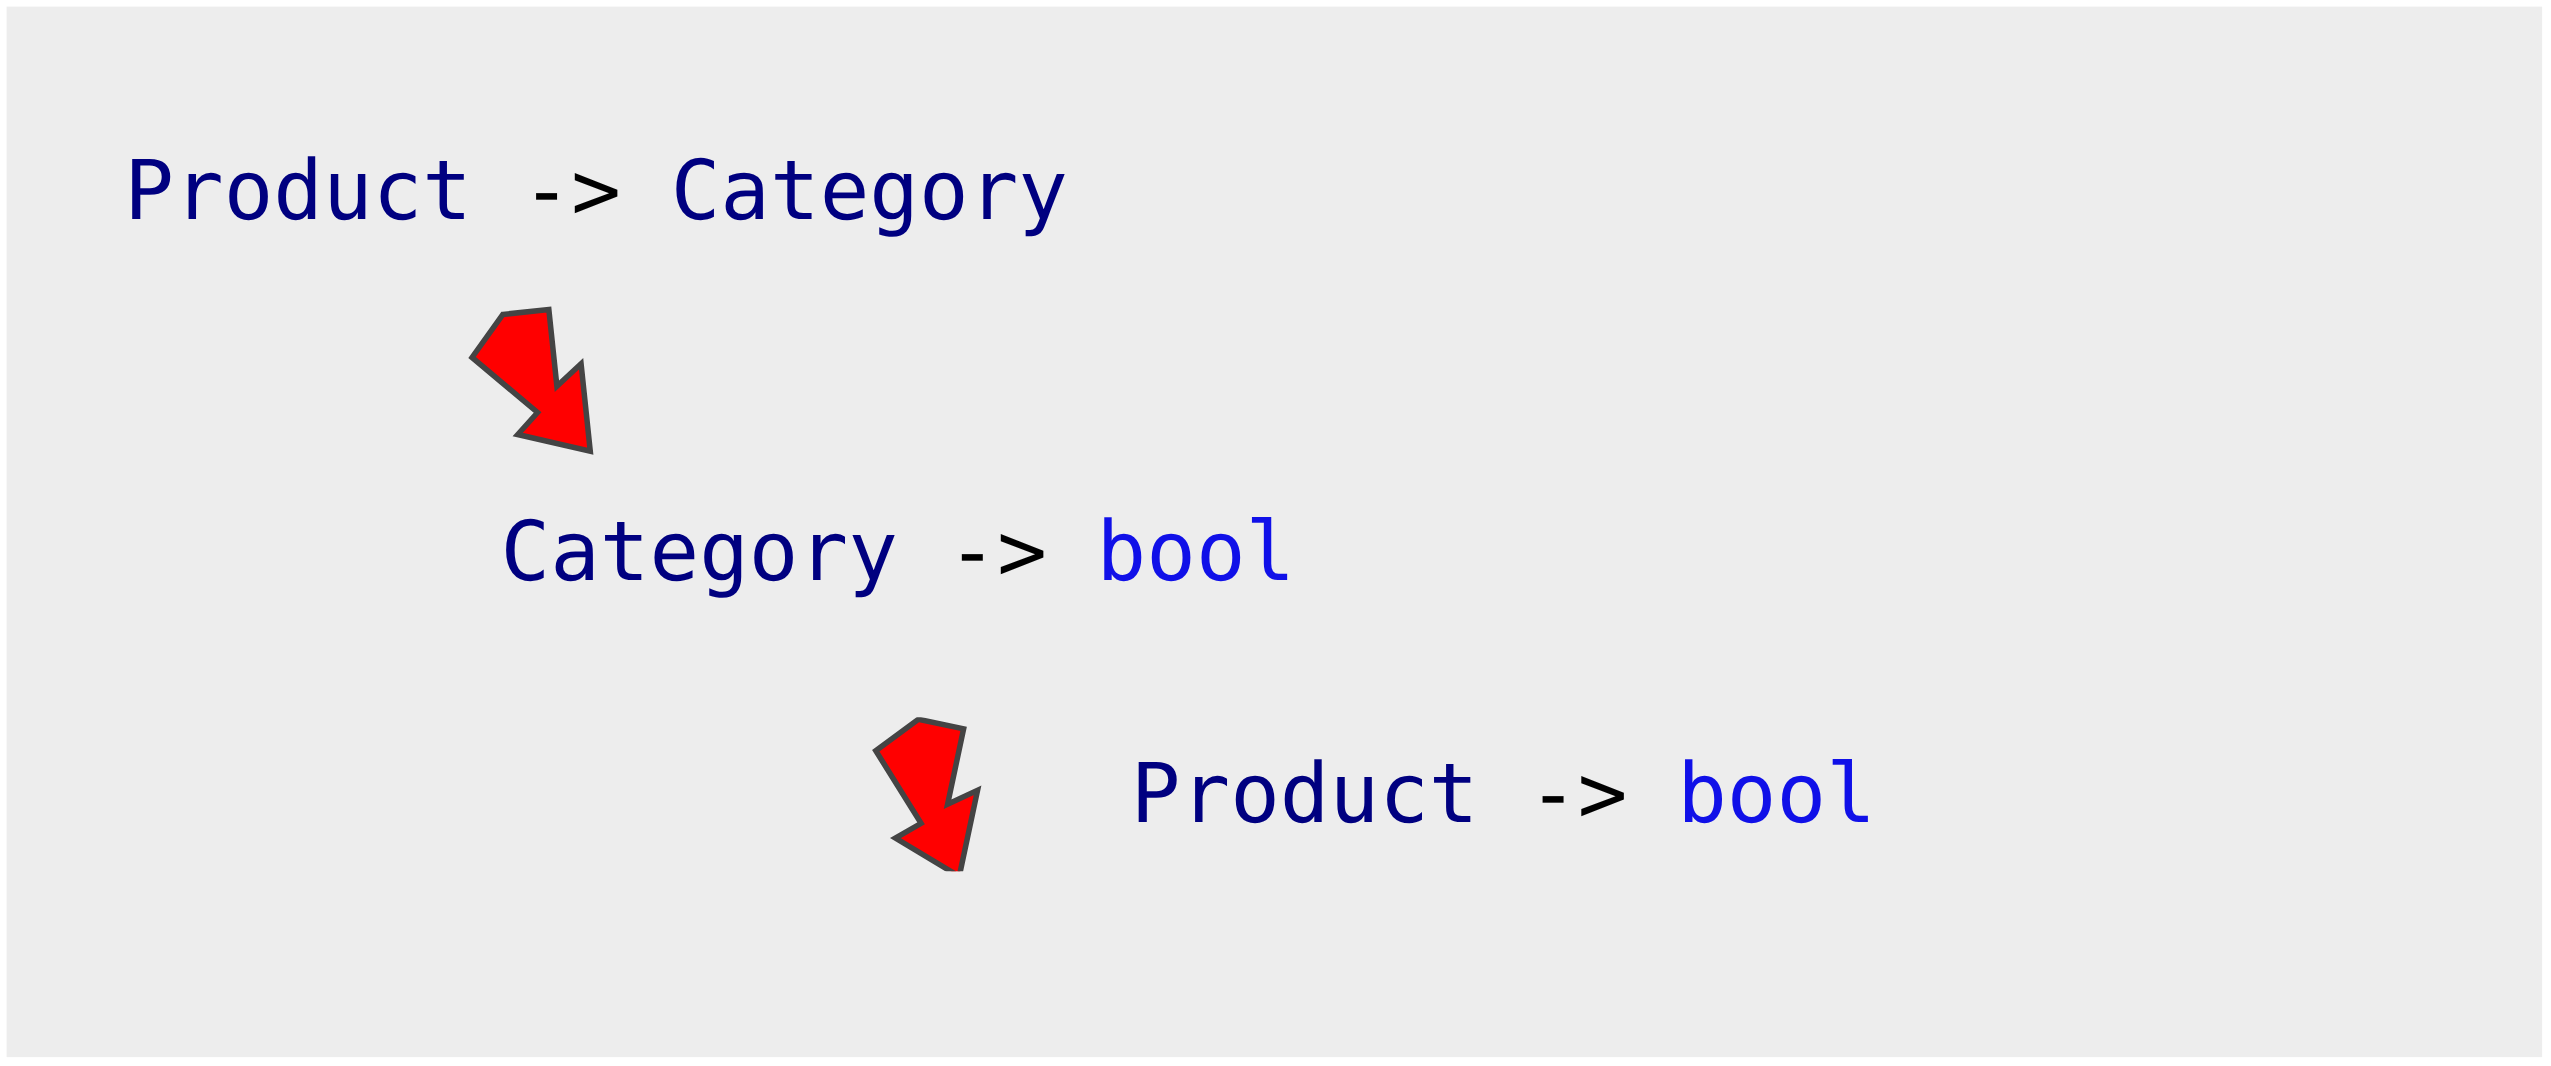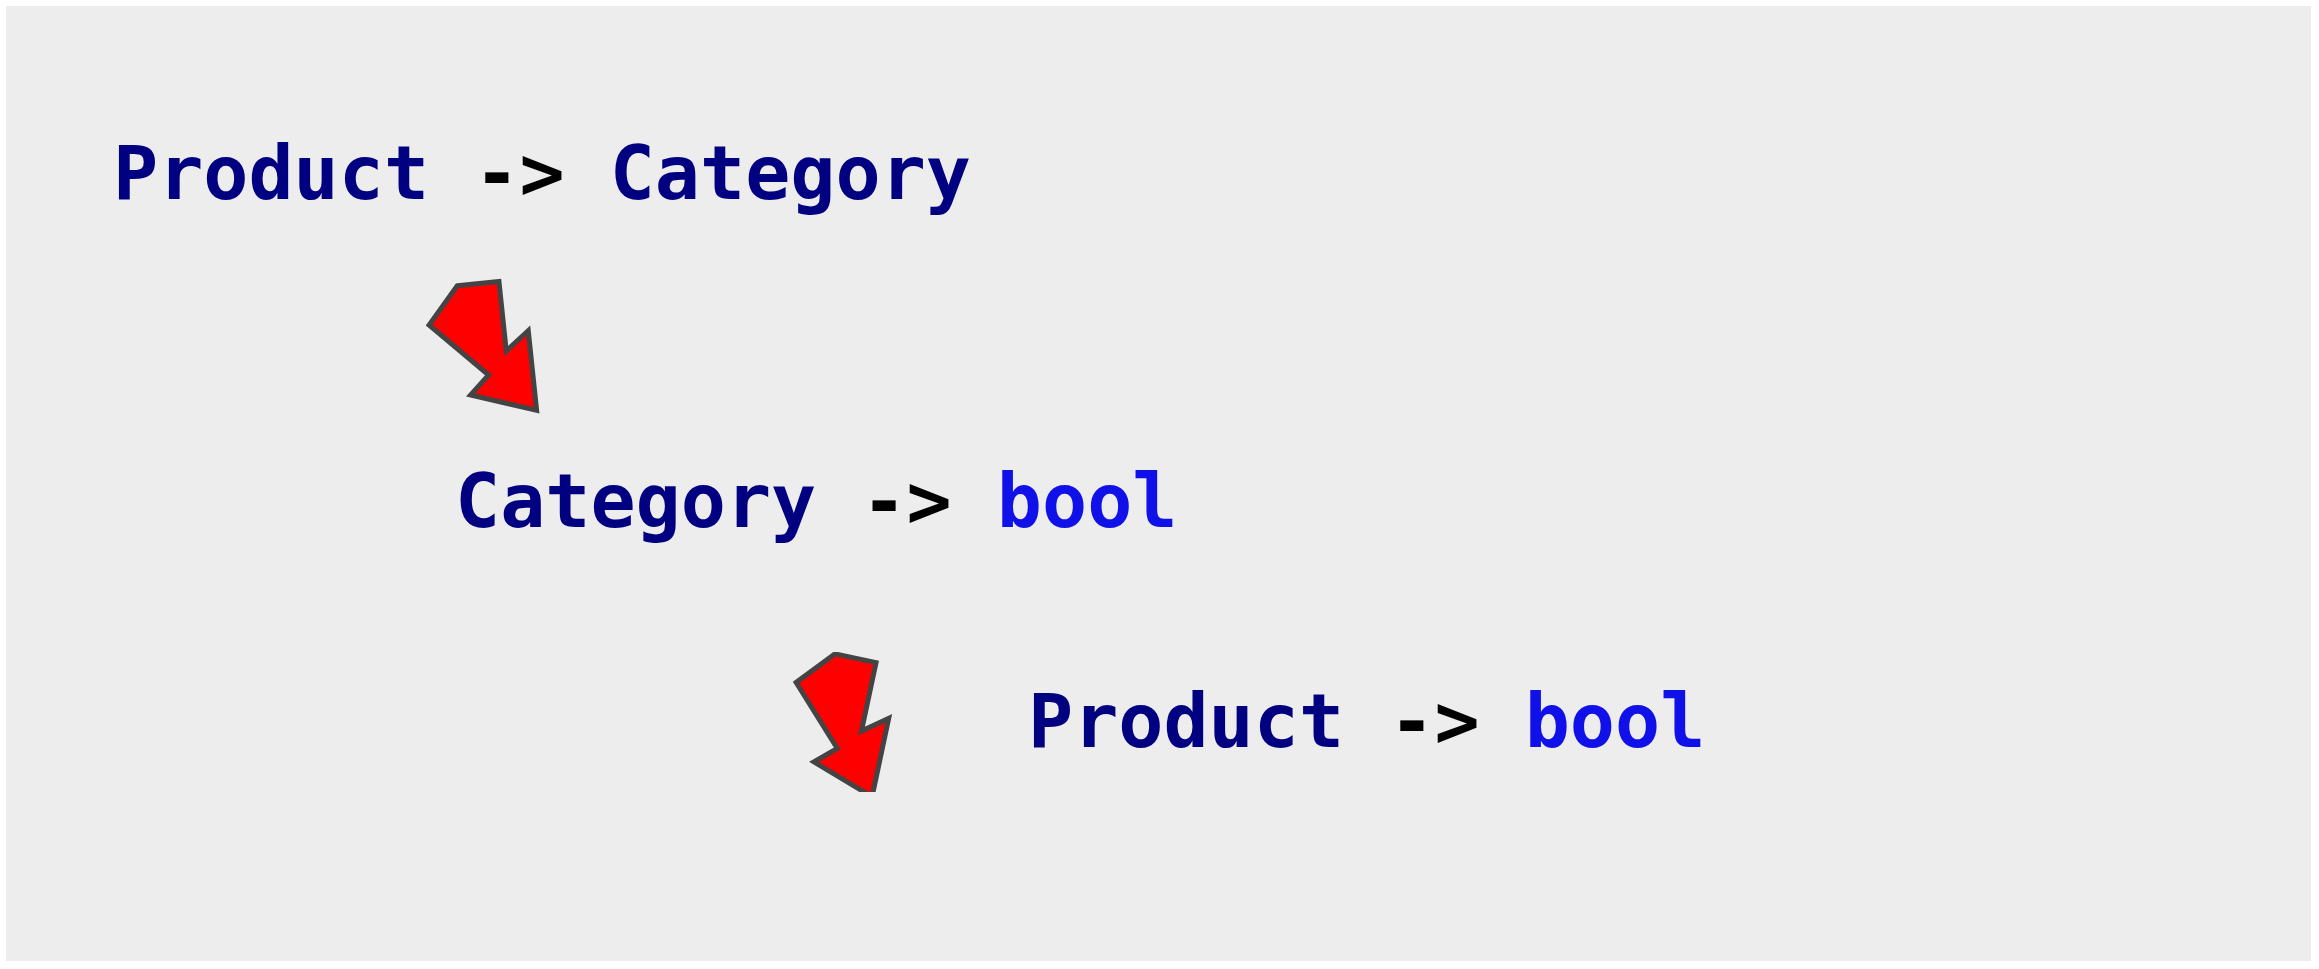--- a/index.html
+++ b/index.html
@@ -7,21 +7,20 @@
     padding: 0;
     background: #ffffff;
   }
   #canvas {
     position: relative;
     width: 2319px;
     height: 969px;
     background: #ffffff;
     overflow: hidden;
     font-family: "DejaVu Sans Mono", "Liberation Mono", monospace;
-    font-weight: bold;
   }
   
   #plate {
     position: absolute;
     left: 6px;
     top: 6px;
     width: 2305px;
     height: 955px;
     background: #ededed;
   }

